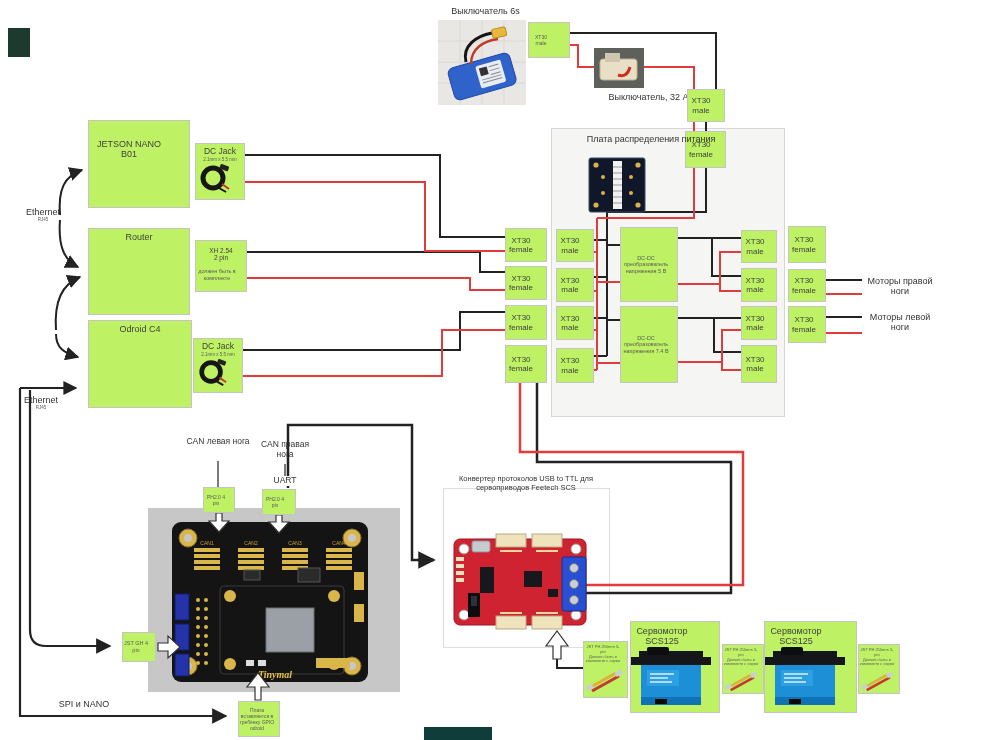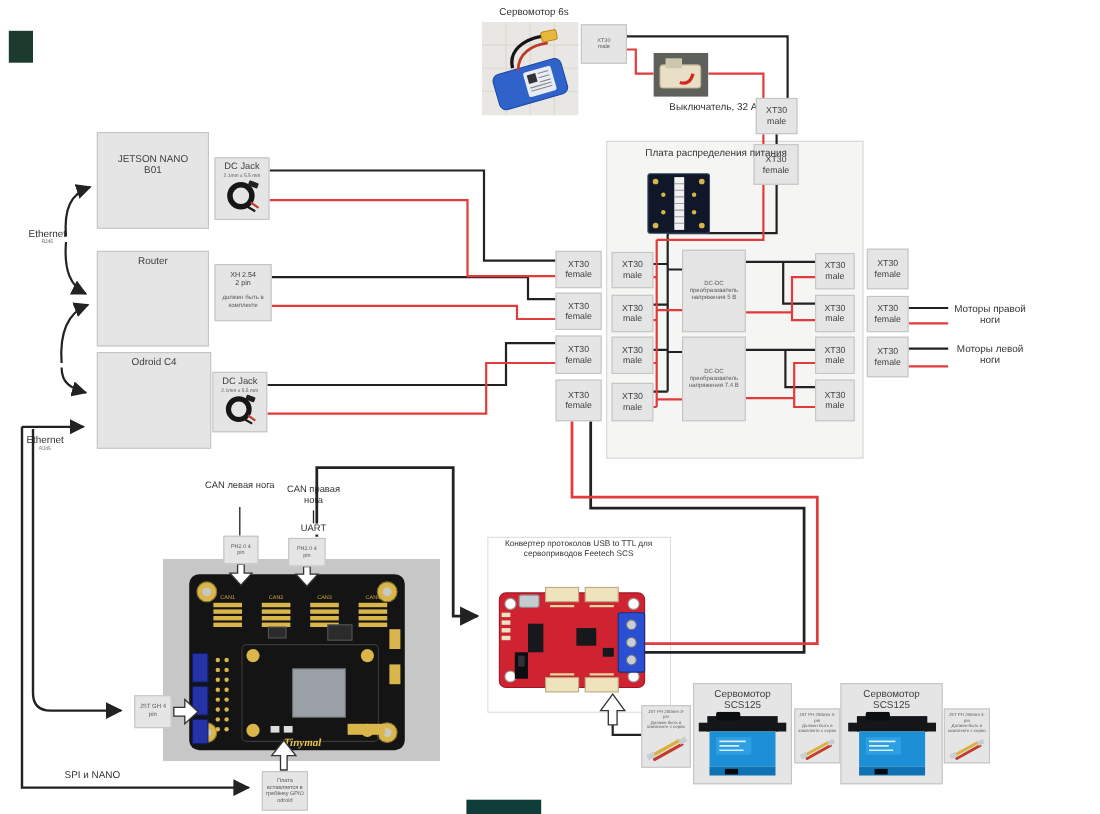--- a/index.html
+++ b/index.html
@@ -1,19 +1,19 @@
 <!DOCTYPE html>
 <html><head>
 <meta charset="utf-8">
 <style>
   html,body{margin:0;padding:0;background:#fff;}
   #canvas{position:relative;width:1000px;height:740px;background:#fff;overflow:hidden;
     font-family:"Liberation Sans","DejaVu Sans",sans-serif;color:#3a3a3a;}
-  .bx{position:absolute;background:#e5e5e5;border:1px solid #c4c4c4;box-sizing:border-box;
-    display:flex;flex-direction:column;align-items:center;justify-content:center;
+  .bx{position:absolute;background:#bef264;border:1px solid #c4c4c4;box-sizing:border-box;
+    display:flex;flex-direction:column;justify-content:center;
     text-align:center;font-size:8px;line-height:1.15;color:#404040;z-index:3;}
   .lbl{position:absolute;text-align:center;color:#333;z-index:3;line-height:1.15;}
   .panel{position:absolute;background:#f5f5f4;border:1px solid #d6d6d6;z-index:1;}
   .frame{position:absolute;border:1px solid #dedede;z-index:1;background:transparent;}
   .photo{position:absolute;z-index:2;}
   svg{display:block;}
   #wires{position:absolute;left:0;top:0;z-index:2;}
   .sw{position:absolute;z-index:3;}
   .tiny{font-size:5px;line-height:1.2;color:#5a5a5a;}
 </style>
@@ -67,21 +67,21 @@
 
     <g fill="#fff" stroke="#333" stroke-width="1.2">
       <path d="M216,513 V521 H209 L219,532 L229,521 H222 V513 Z"></path>
       <path d="M276,515 V522 H269 L279,533 L289,522 H282 V515 Z"></path>
       <path d="M255,700 V687 H247 L258,673 L269,687 H261 V700 Z"></path>
       <path d="M158,643 H168 V636 L180,647 L168,658 V651 H158 Z"></path>
       <path d="M553,659 V646 H546 L557,631 L568,646 H561 V659 Z"></path>
     </g>
   </svg>
 
-  <div class="lbl" style="left:428px;top:6px;width:115px;font-size:9px;">Сервомотор 6s</div>
+  <div class="lbl" style="left:428px;top:6px;width:115px;font-size:9px;">Выключатель 6s</div>
   <div class="photo" style="left:438px;top:20px;">
     <svg width="88" height="85" viewBox="0 0 88 85">
       <rect width="88" height="85" fill="#e9e7e3"></rect>
       <g stroke="#dcd8d2" stroke-width="1">
         <path d="M0,21 H88 M0,42 H88 M0,63 H88 M22,0 V85 M44,0 V85 M66,0 V85"></path>
       </g>
       <g transform="rotate(-16 44 56)">
         <rect x="12" y="40" width="64" height="33" rx="6" fill="#2f63c9" stroke="#1d4aa8"></rect>
         <rect x="40" y="45" width="26" height="23" rx="2" fill="#e7ecf5"></rect>
         <rect x="43" y="48" width="8" height="8" fill="#333"></rect>
@@ -380,21 +380,21 @@
   <div class="bx" style="left:122px;top:632px;width:34px;height:30px;">
     <span class="tiny" style="width:26px;font-size:5.5px;">JST GH 4 pin</span>
     </div>
 
   <div class="lbl" style="left:48px;top:699px;width:72px;font-size:9px;">SPI и NANO</div>
 
   <div class="bx" style="left:238px;top:701px;width:42px;height:36px;">
     <span class="tiny" style="width:36px;font-size:5px;">Плата вставляется в гребёнку GPIO odroid</span>
     </div>
 
-  <div class="lbl" style="left:448px;top:490px;width:156px;font-size:7.5px;">Конвертер протоколов USB to TTL для сервоприводов Feetech SCS</div>
+  <div class="lbl" style="left:448px;top:475px;width:156px;font-size:7.5px;">Конвертер протоколов USB to TTL для сервоприводов Feetech SCS</div>
   <div class="photo" style="left:452px;top:533px;">
     <svg width="148" height="97" viewBox="0 0 148 97">
       <rect x="2" y="6" width="132" height="86" rx="6" fill="#cf2332" stroke="#a01523"></rect>
       <g fill="#fff" stroke="#9a9a9a">
           <circle cx="12" cy="16" r="5"></circle>
           <circle cx="124" cy="16" r="5"></circle>
         <circle cx="12" cy="82" r="5"></circle>
           <circle cx="124" cy="82" r="5"></circle>
         </g>
       <rect x="44" y="1" width="30" height="13" fill="#efe3bd" stroke="#b8a97e"></rect>

